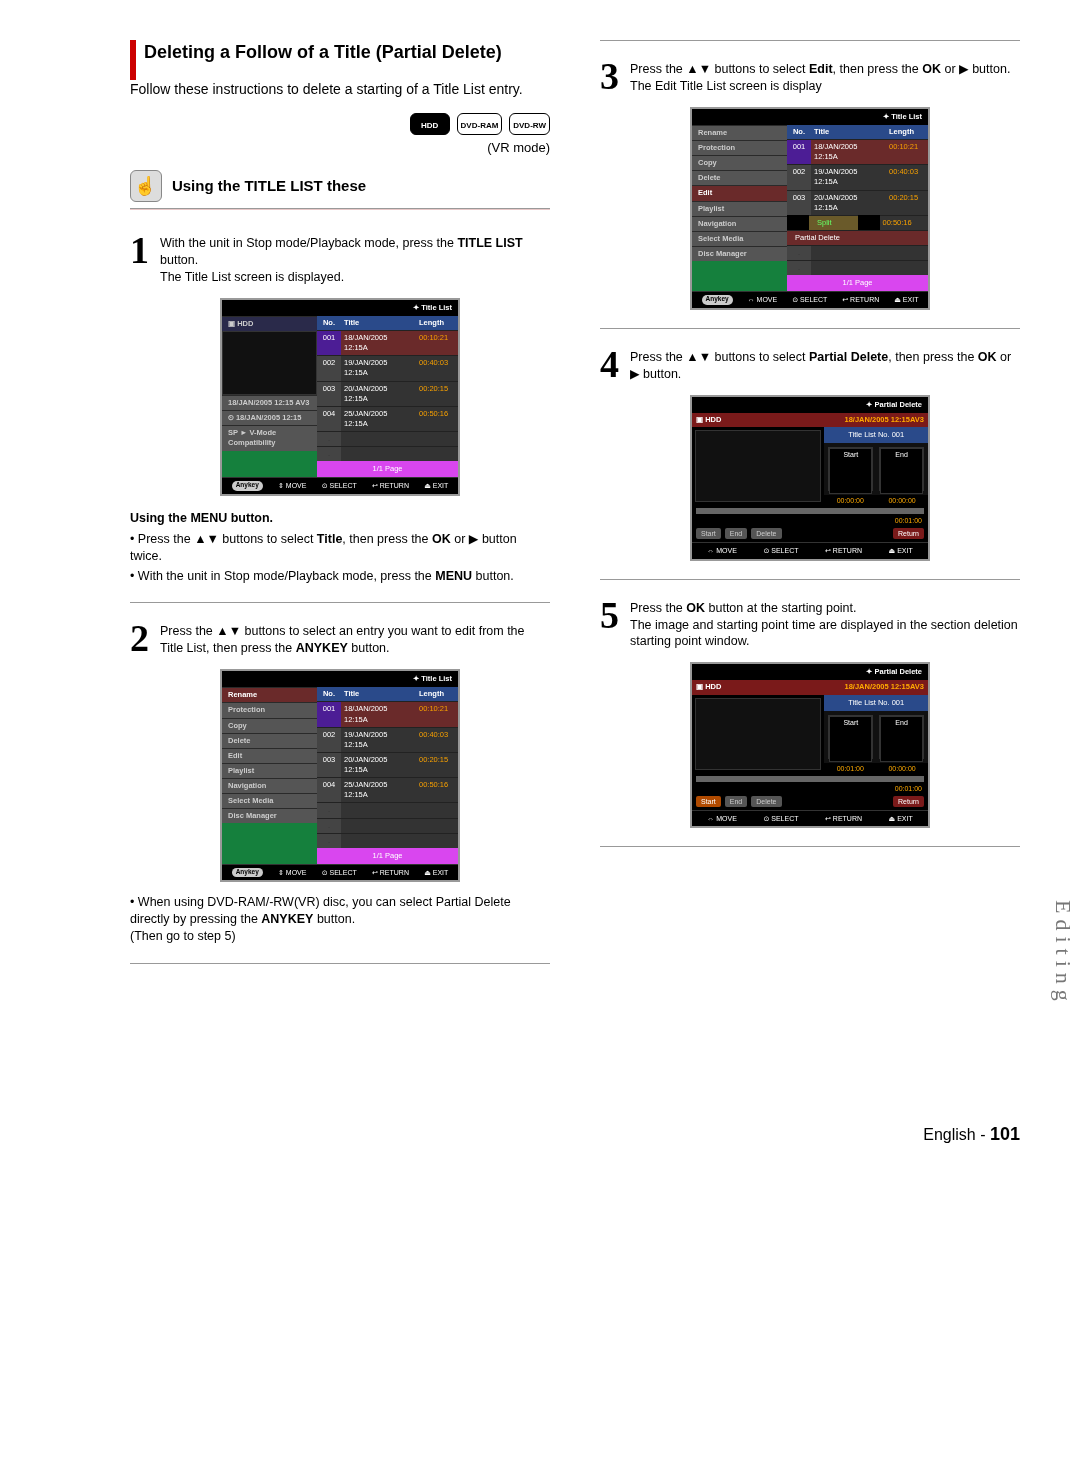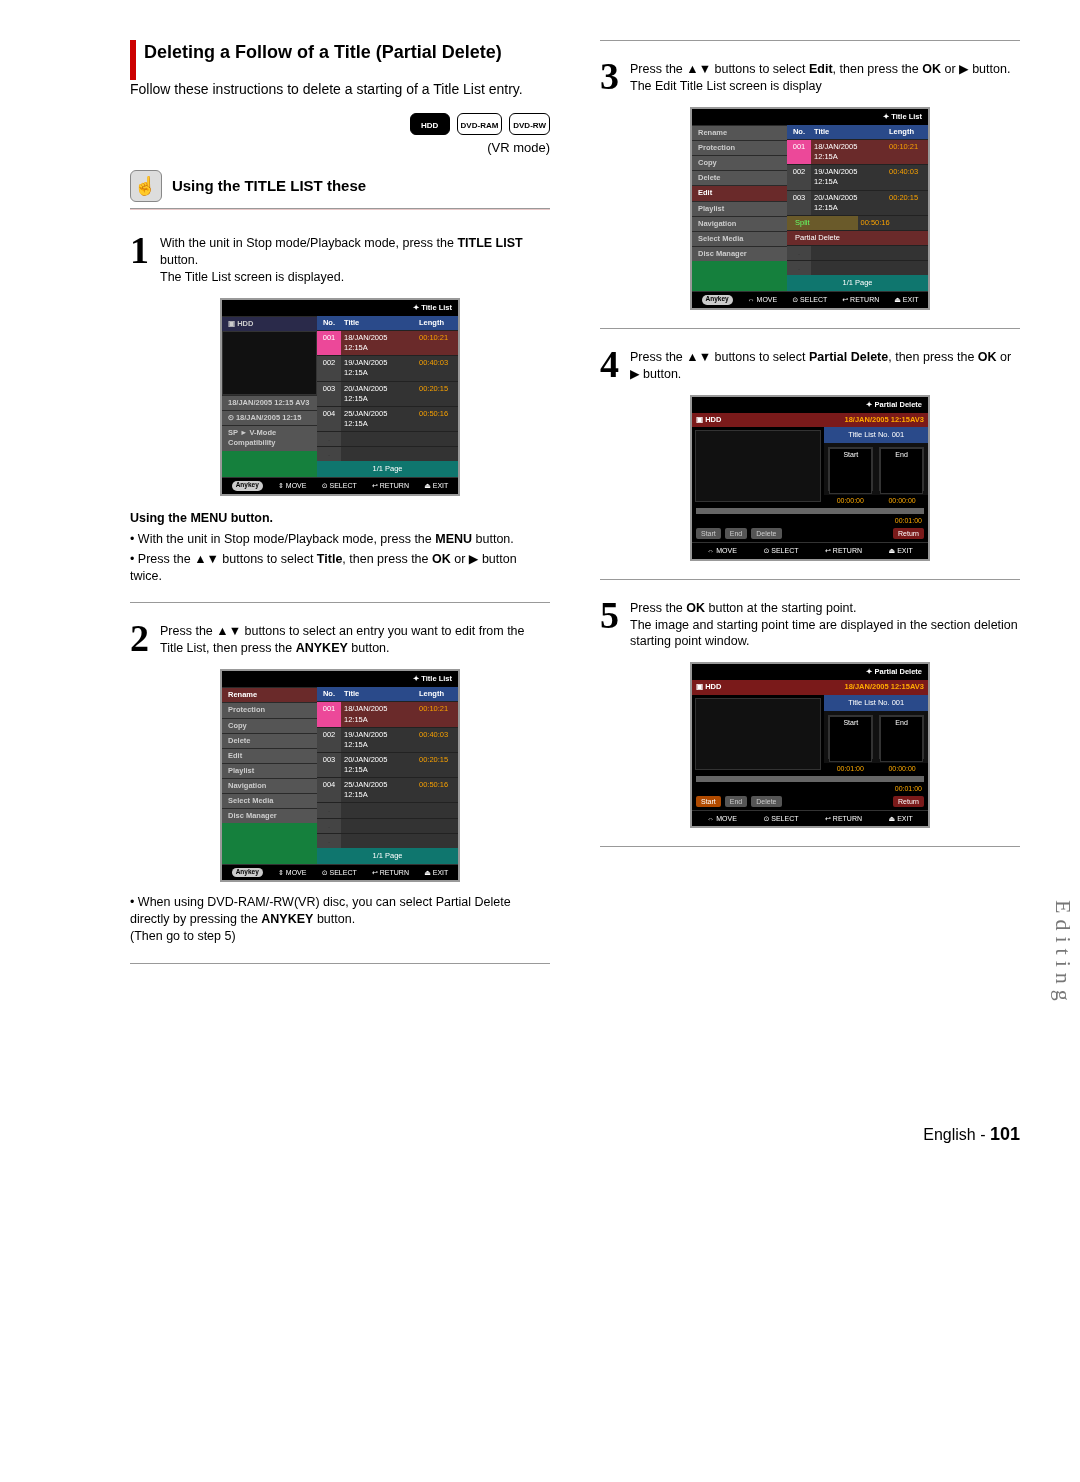--- a/index.html
+++ b/index.html
@@ -37,44 +37,44 @@
   .tbl-head, .tbl-row { display: flex; }
   .tbl-head span, .tbl-row span { padding: 2px 3px; }
   .c-no { width: 18px; text-align:center;}
   .c-title { flex: 1; }
   .c-len { width: 36px; }
   .tbl-head { background: #2a4a8a; font-weight: bold; }
   .tbl-row { background: #333; border-top:1px solid #222;}
   .tbl-row.hl { background: #6a2a2a; }
   .c-len.orange { color: #f7a000; }
   .tbl-row .c-no { background:#444;}
-  .tbl-row.hl .c-no { background:#ec4899;}
+  .tbl-row.hl .c-no { background:#4c1d95;}
   .tbl-row.empty span { color:#333; }
-  .fig-pager { text-align: center; padding: 3px; background:#0f766e;}
+  .fig-pager { text-align: center; padding: 3px; background:#d946ef;}
   .fig-foot { display: flex; justify-content: space-around; padding: 3px 2px; background: #000; border-top:1px solid #333; font-size:7px;}
   .fig-foot span::before { margin-right:2px;}
   .pill { display:inline-block; background:#ccc; color:#000; border-radius:6px; padding:0 4px; font-size:6.5px; font-weight:bold;}
   
   .pd-hdr { background:#7a1a1a; color:#fff; padding:2px 4px; font-weight:bold; display:flex; justify-content:space-between;}
   .pd-sub { background:#2a4a8a; text-align:center; padding:3px; font-weight:normal;}
   .pd-mon { display:flex; gap:6px; padding:4px; background:#111;}
   .pd-mon div { flex:1; background:#000; border:1px solid #333; height:42px; position:relative;}
   .pd-cap { text-align:center; background:#2a4a8a; font-size:7px; padding:1px;}
   .pd-time { text-align:center; color:#fa0; font-size:7px; padding:1px;}
   .pd-bar { height:6px; background:#666; margin:2px 4px; position:relative;}
   .pd-tot { text-align:right; padding:0 6px 2px; color:#fa0; font-size:7px;}
   .pd-btns { display:flex; gap:4px; padding:0 4px 3px;}
   .pd-btns span { background:#555; color:#ccc; font-size:7px; padding:1px 5px; border-radius:2px;}
   .pd-btns span.ret { margin-left:auto; background:#7a1a1a; color:#fff;}
   .pd-btns span.active { background:#b04a00; color:#fff;}
   .foot-row { display:flex; justify-content:space-between; align-items:flex-end; margin-top:140px;}
   .page-foot { font-size:16px;}
   .page-foot b { font-size:18px;}
   .sub-row { display:flex;}
-  .sub-row > div { flex:1; text-align:center;}
+  .sub-row > div { flex:1; text-align:center;margin-left:22px;}
 </style>
 </head>
 <body>
 
 <div class="vertical-tab">Editing</div>
 
 <div class="two-col">
 
   <div class="col">
     <h2 class="section-title">
@@ -159,22 +159,22 @@
           <span>⇕ <span>MOVE</span></span>
           <span>⊙ <span>SELECT</span></span>
           <span>↩ <span>RETURN</span></span>
           <span>⏏ <span>EXIT</span></span>
         </div>
       </div>
     </div>
 
     <div class="using-menu-head">Using the MENU button.</div>
     <ul class="bullets">
+      <li><span>Press the ▲▼ buttons to select </span><b>Title</b><span>, then press the </span><b>OK</b><span> or ▶ button twice.</span></li>
       <li><span>With the unit in Stop mode/Playback mode, press the </span><b>MENU</b><span> button.</span></li>
-      <li><span>Press the ▲▼ buttons to select </span><b>Title</b><span>, then press the </span><b>OK</b><span> or ▶ button twice.</span></li>
     </ul>
 
     <hr class="sep">
 
     <div class="step">
       <div class="step-num">2</div>
       <div class="step-body">
         <span>Press the ▲▼ buttons to select an entry you want to edit from the Title List, then press the </span><b>ANYKEY</b><span> button.</span>
       </div>
     </div>

